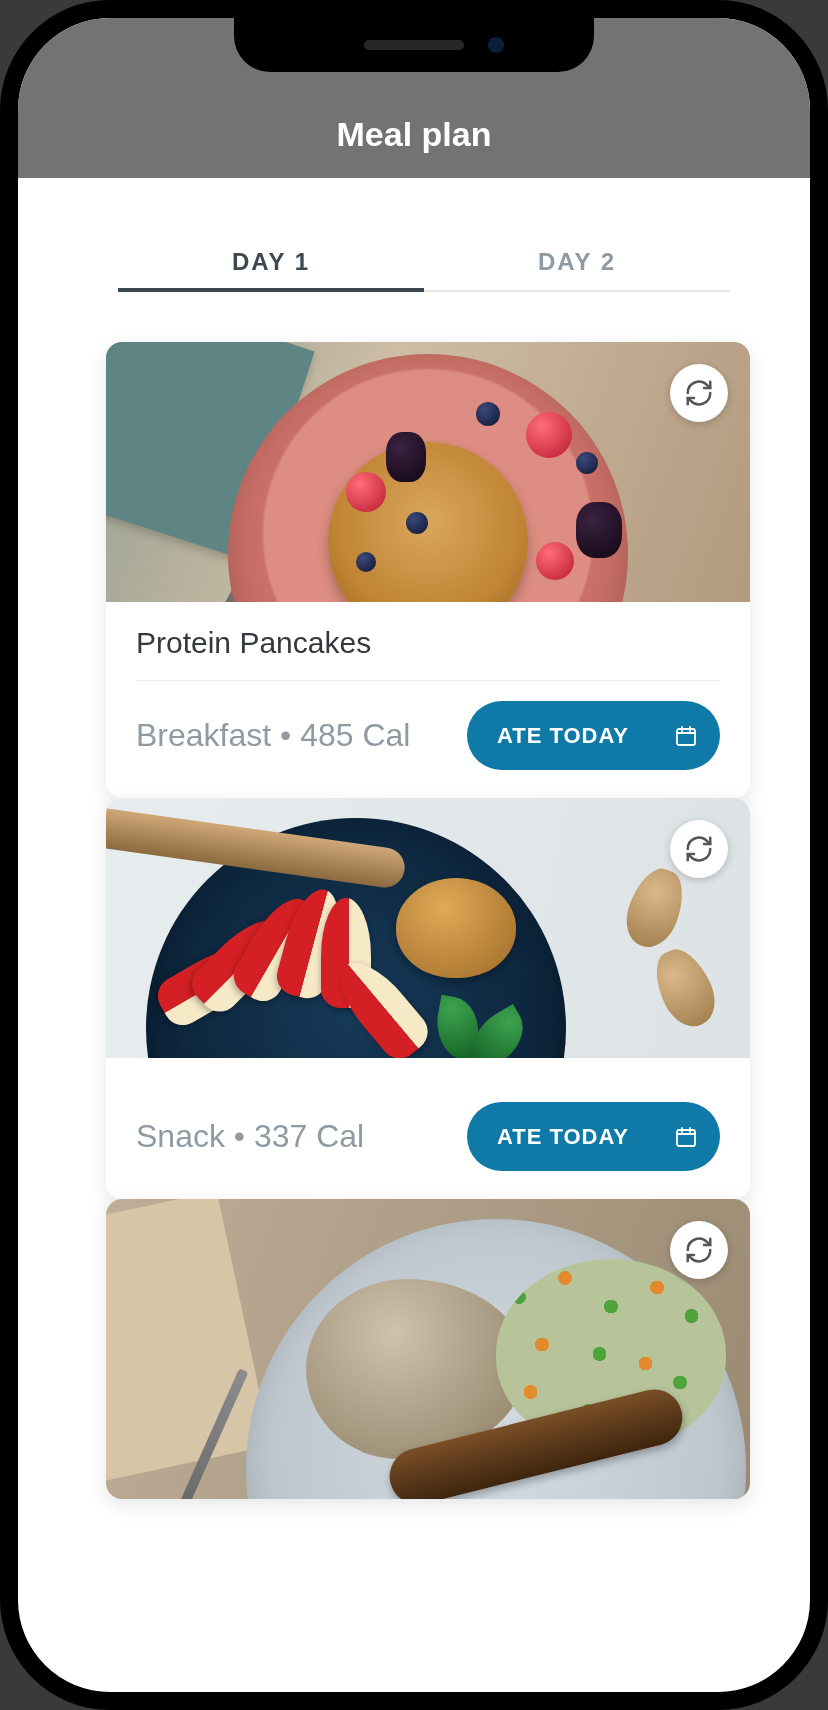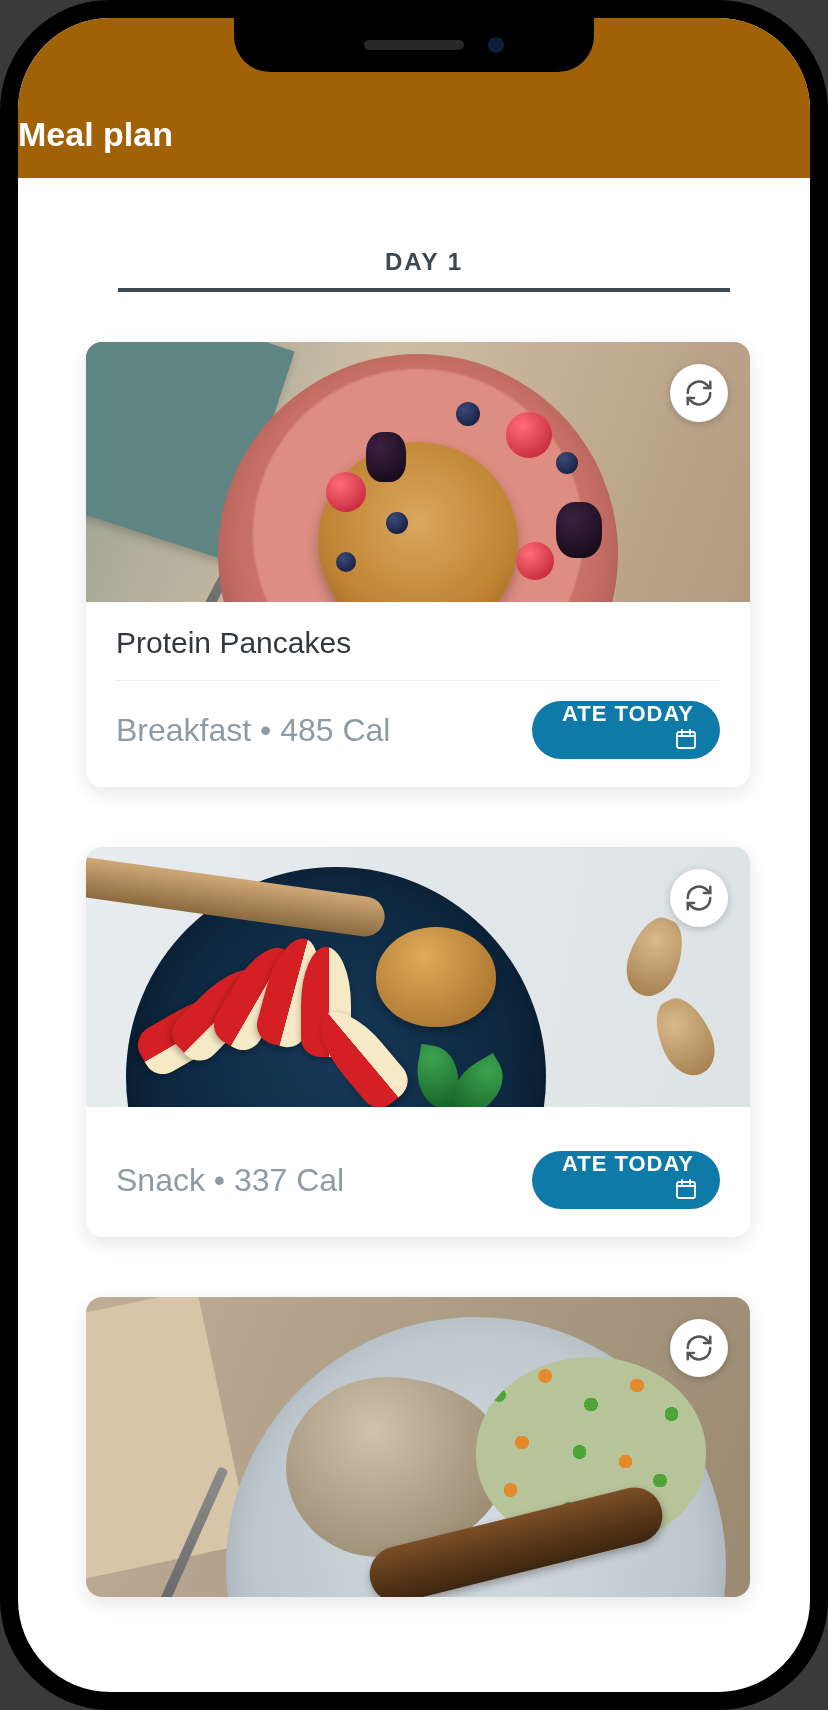--- a/index.html
+++ b/index.html
@@ -54,24 +54,25 @@
   }
 
   
   .app {
     width: 100%; height: 100%;
     display: flex;
     flex-direction: column;
     background: #fff;
   }
   .header {
-    background: #a16207;
+    background: #737373;
     height: 160px;
     display: flex;
     align-items: flex-end;
+    justify-content: center;
     padding-bottom: 24px;
   }
   .header-title {
     color: #fff;
     font-size: 34px;
     font-weight: 700;
   }
 
   .tabs-wrap {
     padding: 60px 80px 0 80px;
@@ -97,24 +98,23 @@
   }
   .tab.active::after {
     content: "";
     position: absolute;
     left: 0; right: 0; bottom: -2px;
     height: 4px;
     background: #3d484f;
   }
 
   .cards {
-    padding: 50px 60px 0 68px;
+    padding: 50px 60px 0 88px;
     display: flex;
     flex-direction: column;
-    gap: 60px;
   }
 
   .card {
     background: #fff;
     border-radius: 16px;
     box-shadow: 0 6px 20px rgba(0,0,0,0.10);
     overflow: hidden;
   }
   .card-image {
     height: 260px;
@@ -154,27 +154,26 @@
     justify-content: space-between;
     padding-top: 20px;
   }
   .meal-meta {
     font-size: 32px;
     color: #8f9aa2;
   }
 
   .ate-pill {
     display: flex;
-    align-items: flex-end;
+    align-items: center;
     background: #0f79a8;
     border-radius: 40px;
-    height: 58px;
+    height: 69px;
     overflow: hidden;
     cursor: pointer;
-    flex-direction: column;
   }
   .ate-pill-label {
     color: #fff;
     font-size: 22px;
     font-weight: 600;
     letter-spacing: 1px;
     display: flex;
     align-items: center;
     padding: 0 26px 0 30px;
   }
@@ -362,20 +361,21 @@
 
     <div class="app">
 
       <div class="header">
         <div class="header-title">Meal plan</div>
       </div>
 
       <div class="tabs-wrap">
         <div class="tabs">
           <div class="tab active">DAY 1</div>
+          <div class="tab">DAY 2</div>
         </div>
       </div>
 
       <div class="cards">
 
         <div class="card">
           <div class="card-image img-pancakes">
             <div class="napkin"></div>
             <div class="fork1"></div>
             <div class="plate-pink"></div>

